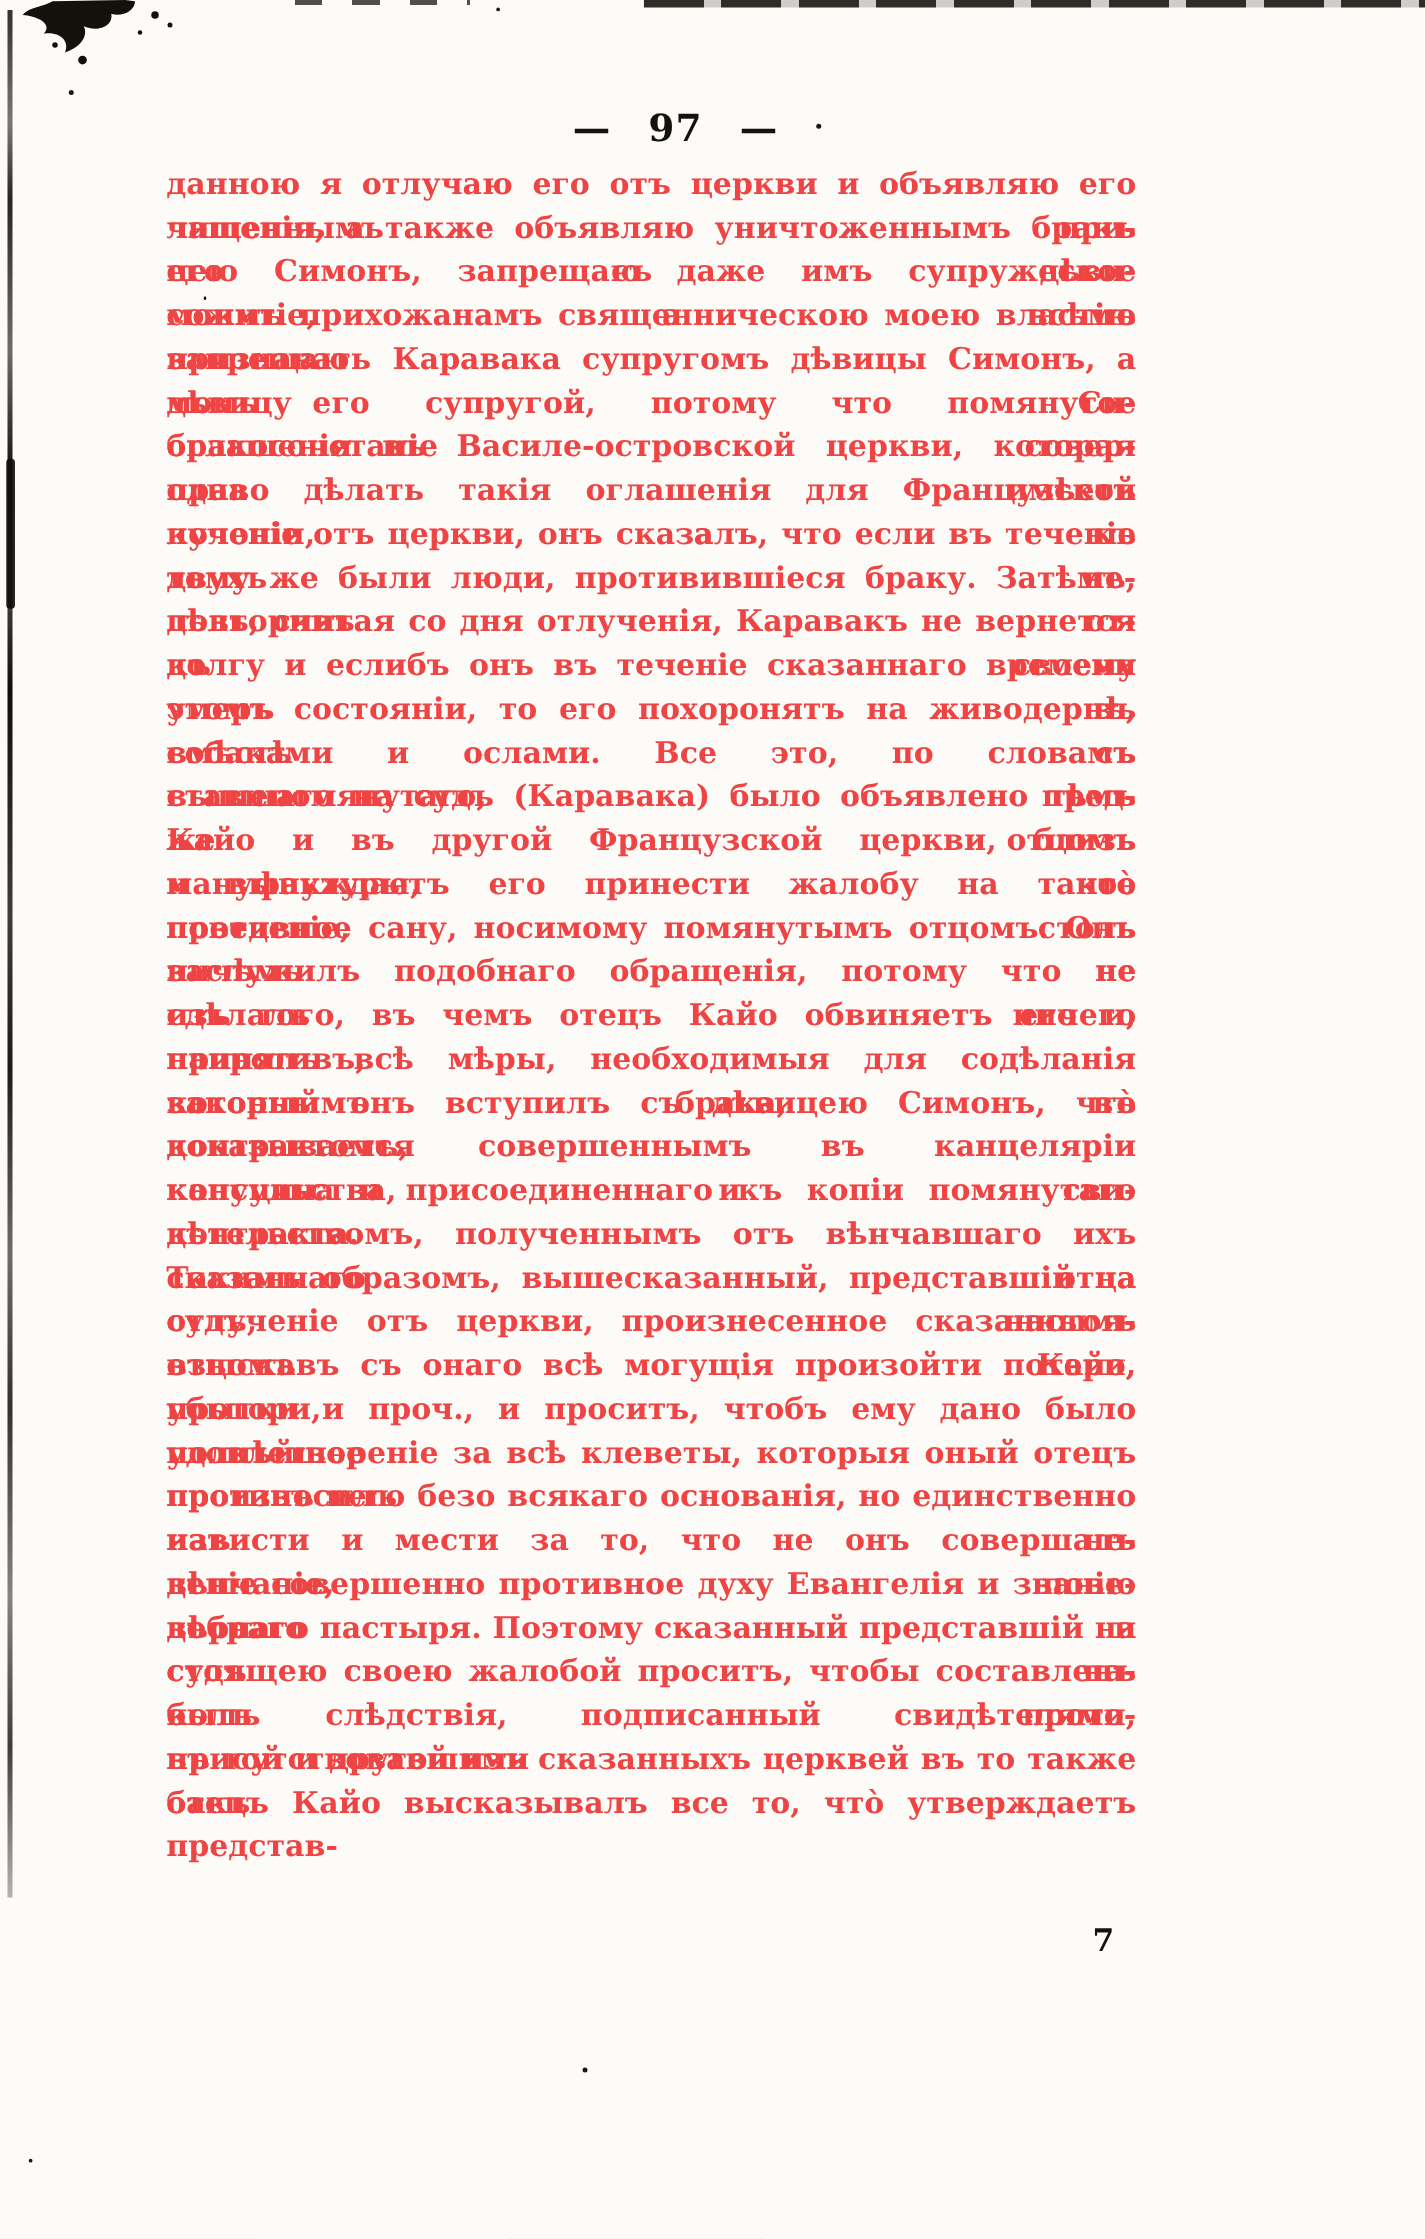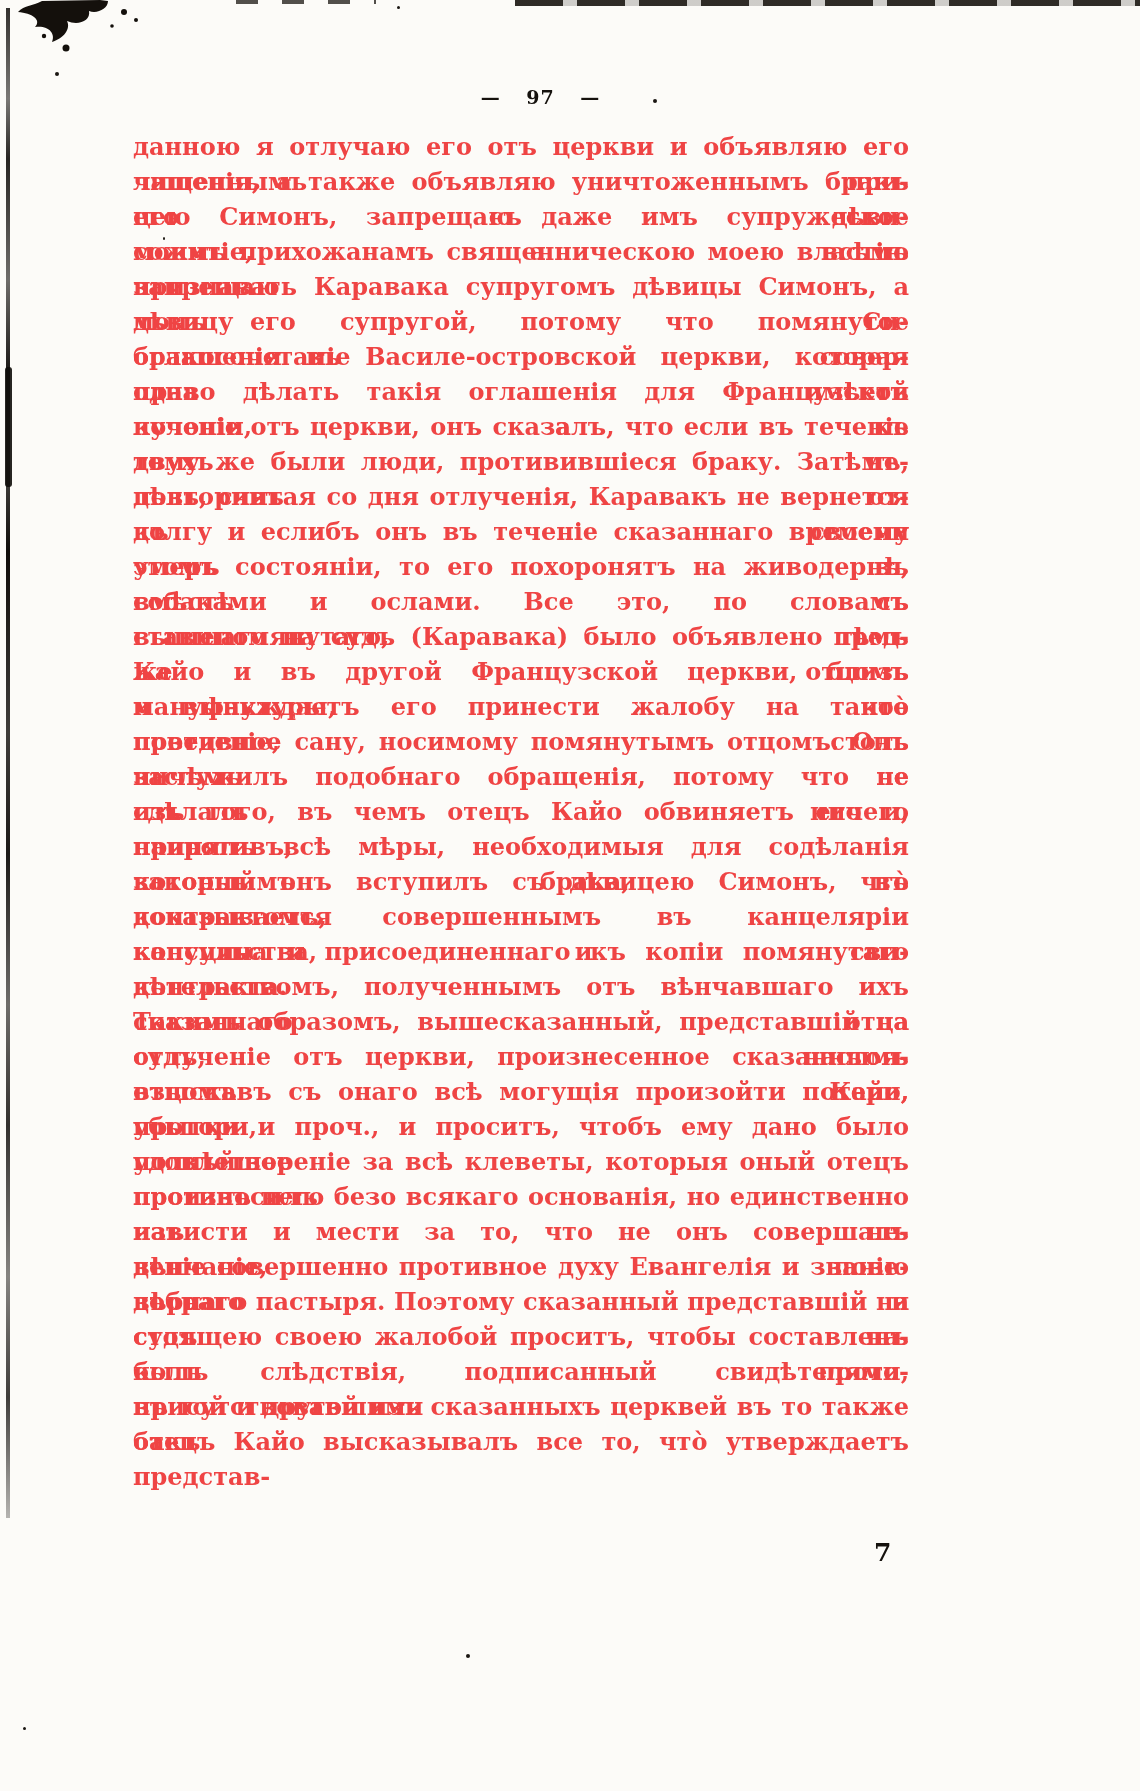--- a/index.html
+++ b/index.html
@@ -12,21 +12,21 @@
     font-family: "DejaVu Serif", serif;
     color: #181410;
     overflow: hidden;
   }
   .page-header {
     position: absolute;
     top: 86px;
     left: 153px;
     width: 775px;
     text-align: center;
-    font-size: 19px;
+    font-size: 30px;
     font-weight: 700;
     word-spacing: 18px;
     letter-spacing: 1px;
     color: #15110d;
   }
   .body-text {
     position: absolute;
     top: 129px;
     left: 133px;
     width: 776px;

